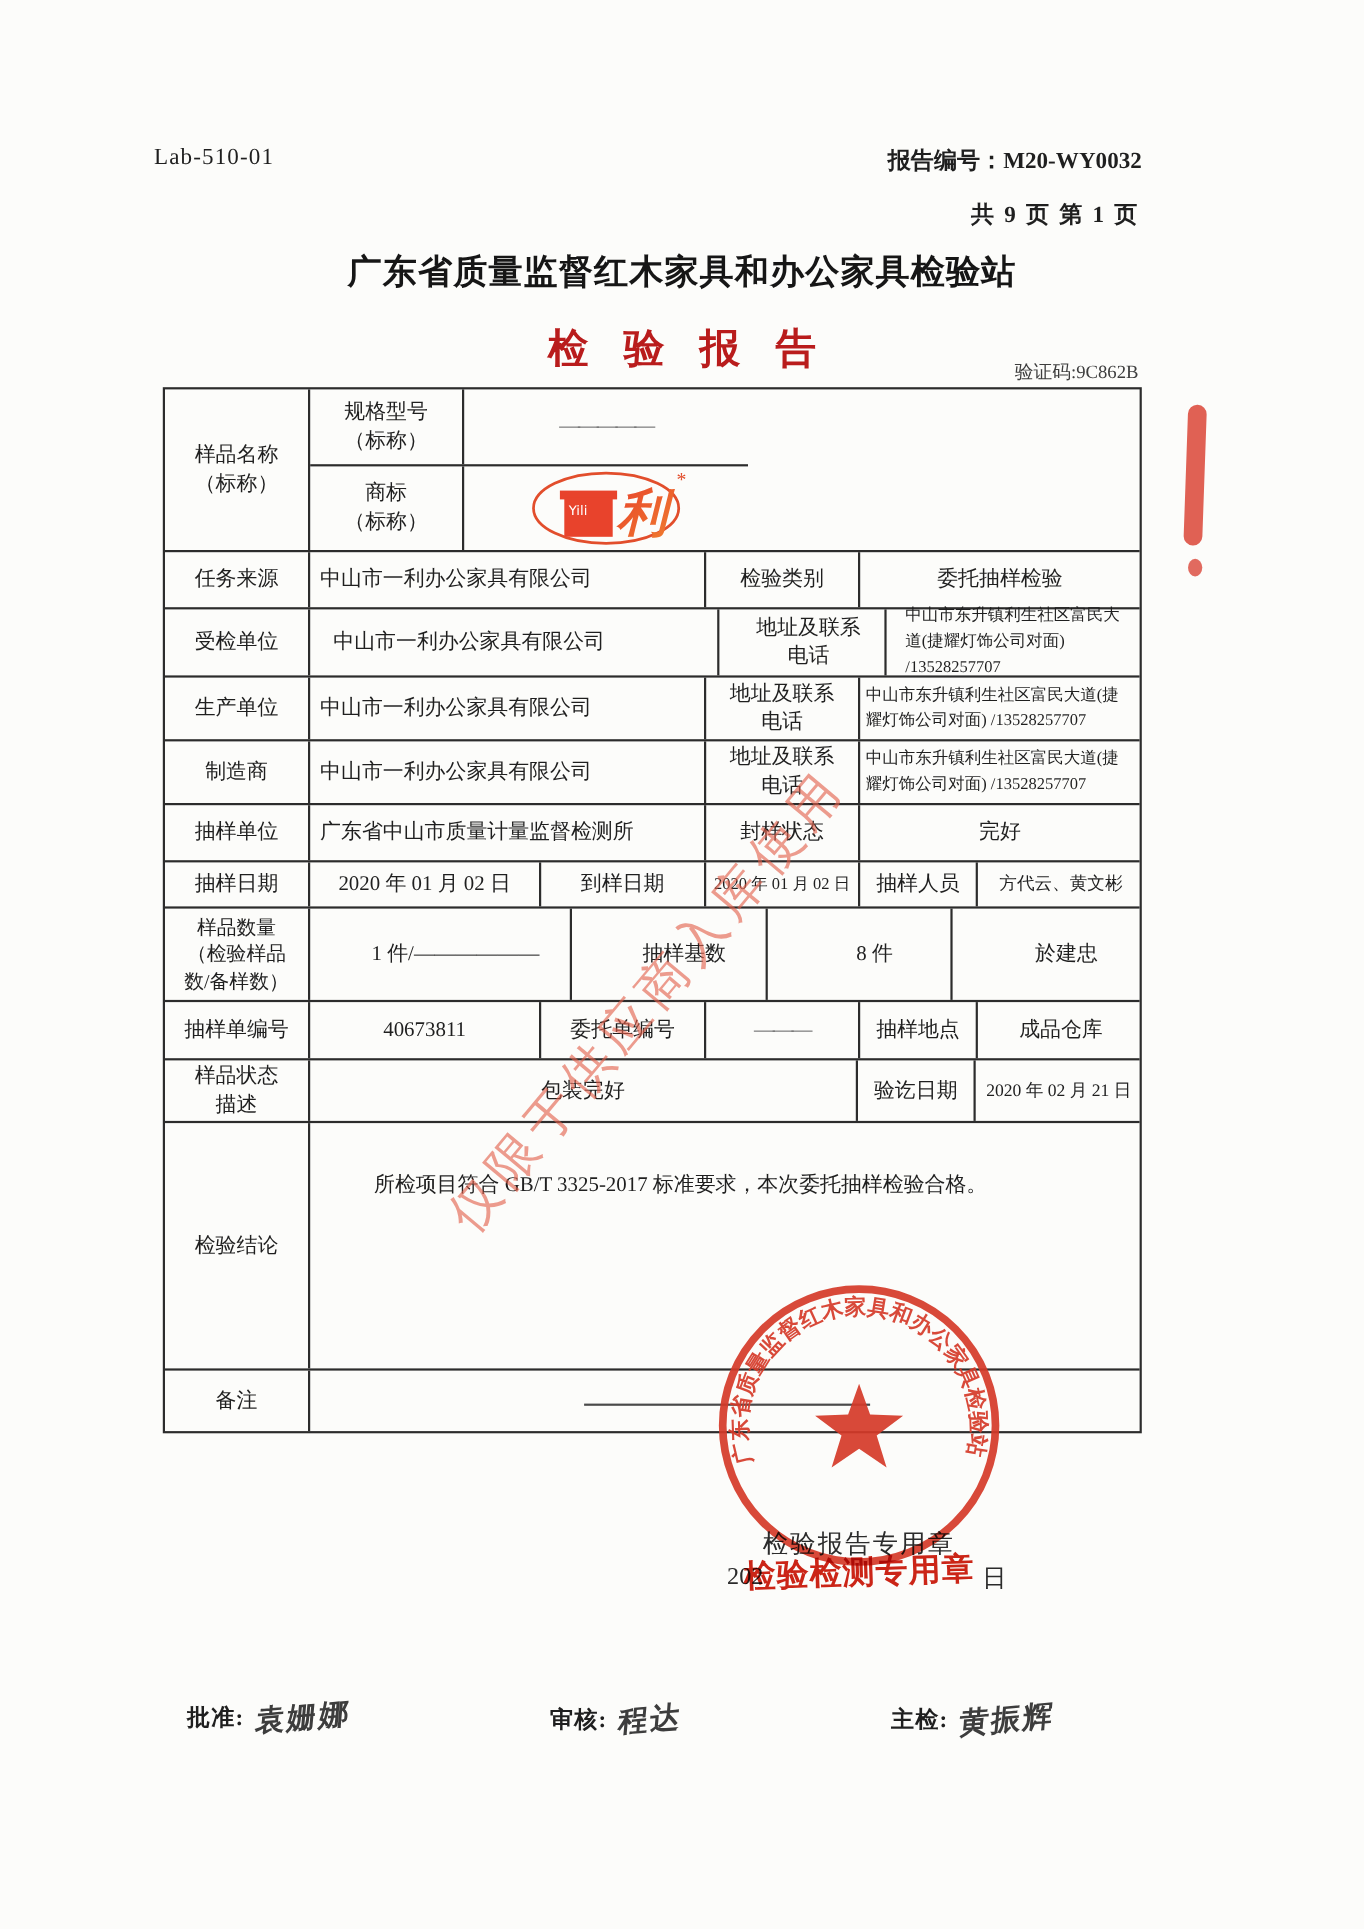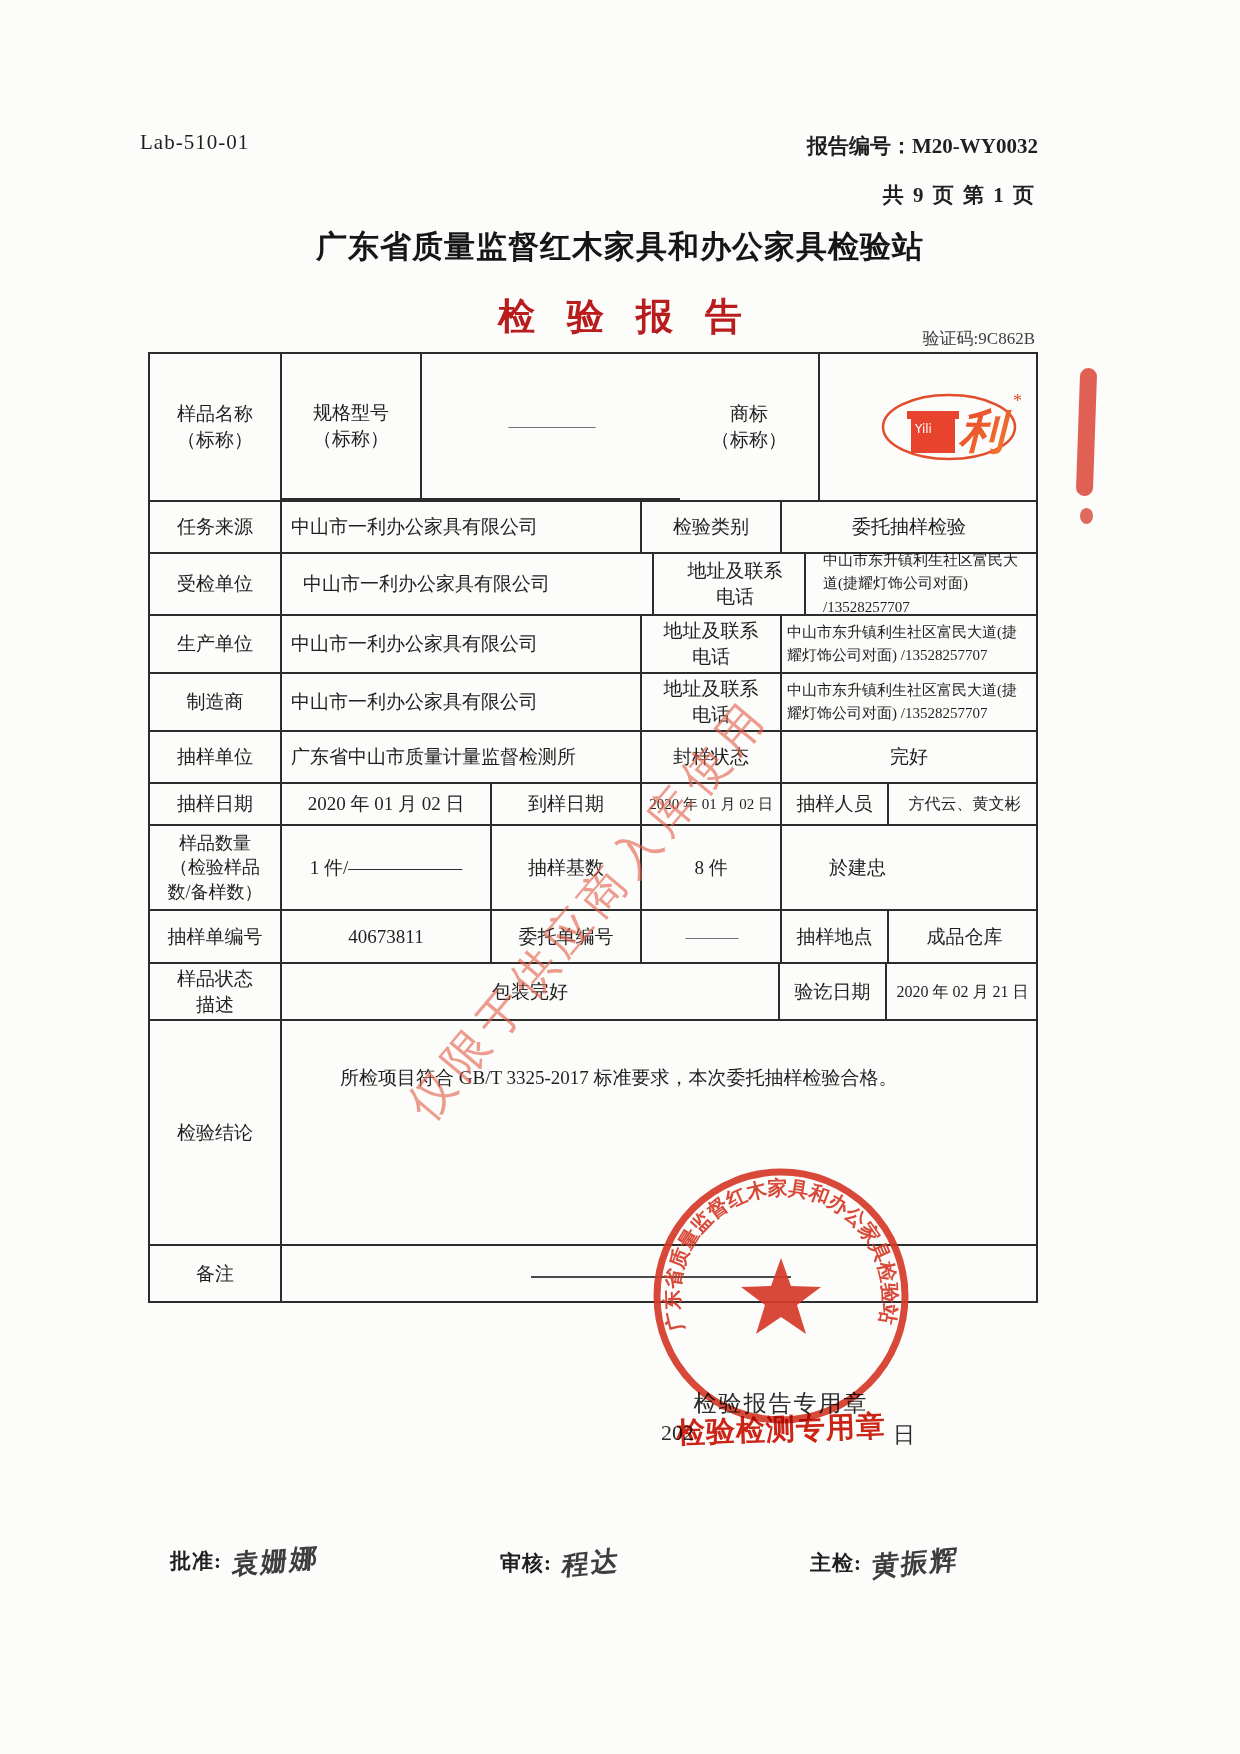--- a/index.html
+++ b/index.html
@@ -44,23 +44,23 @@
   .c5{width:107px;flex:none;}
   .c6{width:151px;flex:none;}
   .w360{width:360px;flex:none;}   
   .w498{width:498px;flex:none;}   
   .w758{width:758px;flex:none;}   
   .left{justify-content:flex-start;text-align:left;padding-left:9px;}
   .dash{color:#6b6b6b;letter-spacing:-2px;}
   .addr{font-size:15px;line-height:1.55;text-align:left;padding:3px 5px;}
   .fs16{font-size:16px;}
   .h150{height:148px;} .h52{height:52px;} .h62{height:62px;gap:12px;} .h58{height:58px;}
-  .h56{height:56px;} .h44{height:42px;} .h85{height:85px;} .h53{height:53px;}
+  .h56{height:56px;} .h44{height:42px;} .h85{height:85px;gap:28px;} .h53{height:53px;}
   .h57{height:57px;} .h173{height:173px;} .h225{height:225px;} .h55{height:55px;}
-  .sub2{display:flex;flex-direction:row;width:398px;flex:none;}
+  .sub2{display:flex;flex-direction:column;width:398px;flex:none;}
   .subrow{display:flex;flex:1;border-bottom:2px solid #2c2c2c;box-sizing:border-box;}
   .subrow:last-child{border-bottom:none;}
   .subrow .cell{height:100%;}
   .conc-cell{position:relative;align-items:flex-start;justify-content:flex-start;}
   .conc-text{position:absolute;left:58px;top:44px;white-space:nowrap;font-size:19px;}
   .remark-line{width:260px;border-top:2.5px solid #4a4a4a;margin-top:6px;}
   .logo-svg{display:block;}
 
   
   .stamp{position:absolute;left:645px;top:1160px;width:272px;height:290px;z-index:5;pointer-events:none;}

